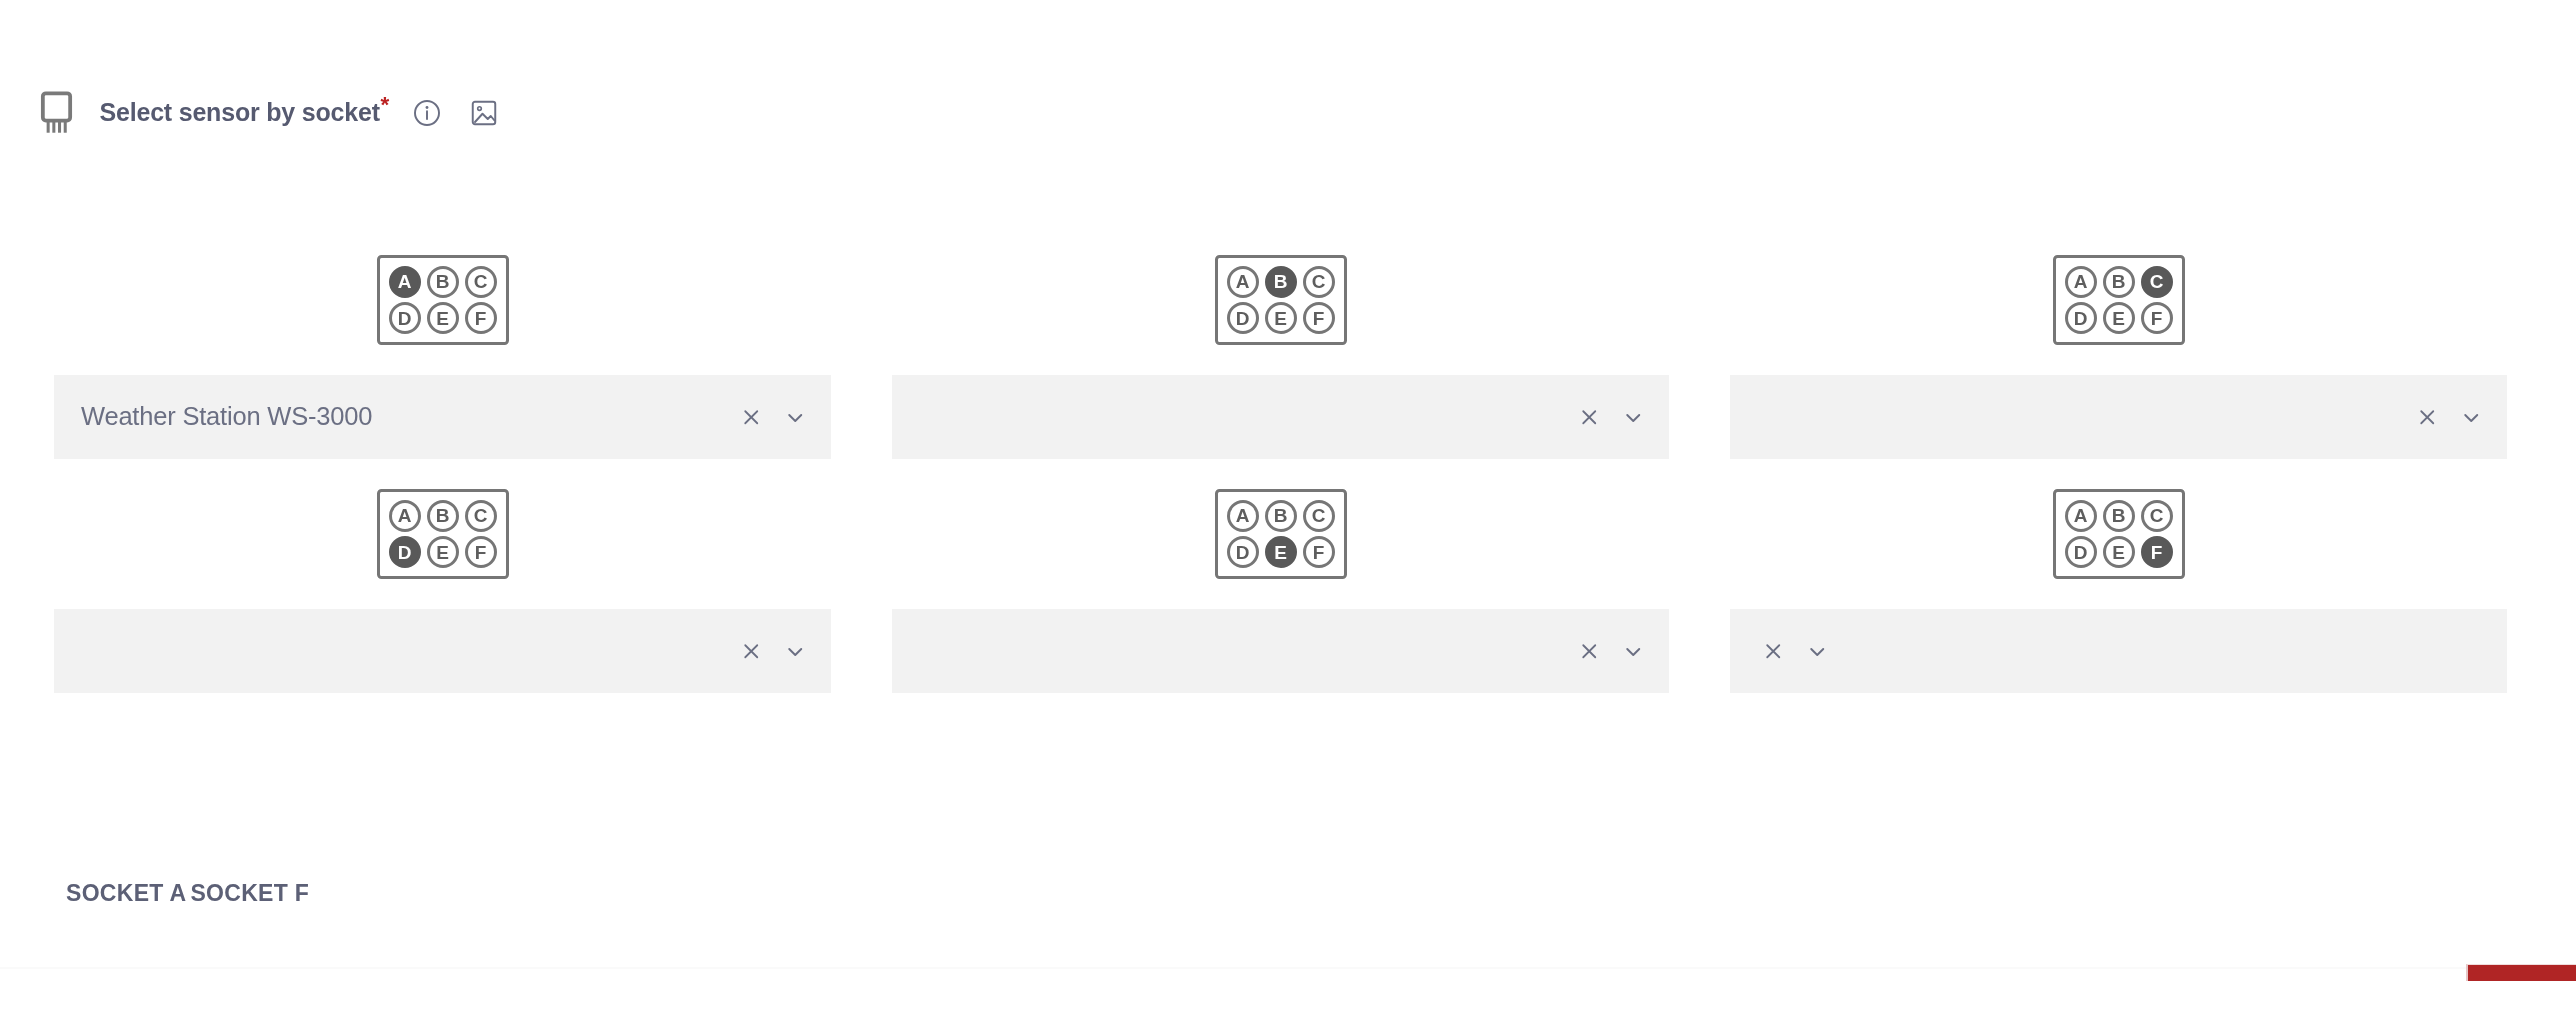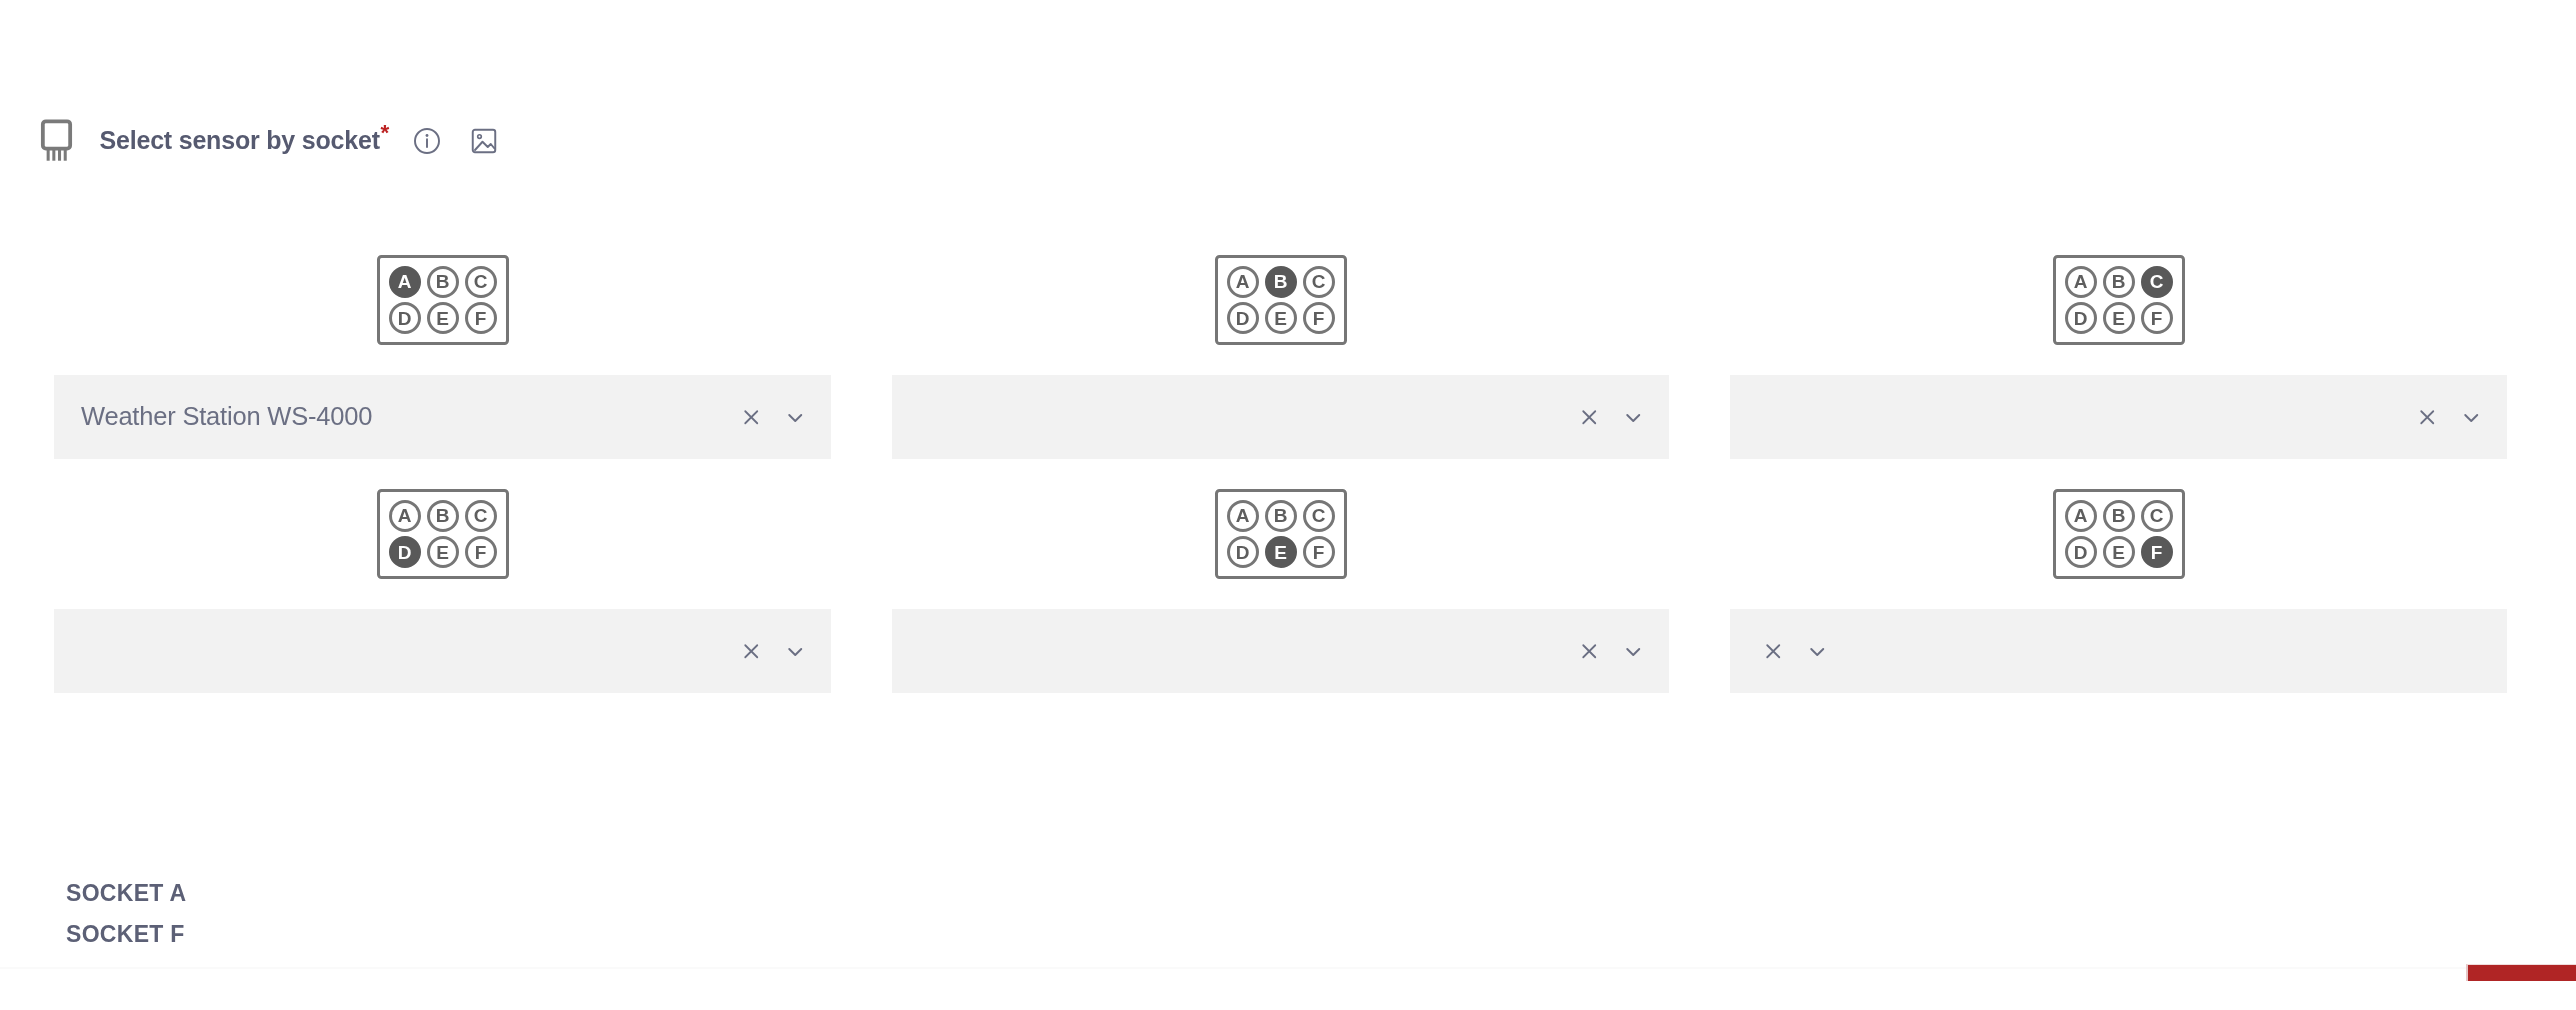--- a/index.html
+++ b/index.html
@@ -18,21 +18,20 @@
 
   
   .field-header {
     position: absolute;
     left: 39px;
     top: 90px;
     display: flex;
     align-items: center;
     gap: 0px;
     height: 45px;
-    margin-top: 28px;
   }
   .chip-icon {
     width: 35px;
     height: 44px;
     flex: 0 0 auto;
     display: block;
   }
   .header-label {
     margin-left: 25.5px;
     font-size: 25px;
@@ -148,22 +147,22 @@
   }
   .sel-btn svg { display: block; }
   .sel-btn.chev { margin-left: 10.5px; }
 
   
   .socket-list {
     position: absolute;
     left: 66px;
     top: 882px;
     display: flex;
-    flex-direction: column;
-    gap: 18px;
+    flex-direction: row;
+    gap: 4px;
   }
   .socket-list-item {
     font-size: 23px;
     font-weight: 700;
     letter-spacing: 0.3px;
     color: #5c6076;
     line-height: 1;
     white-space: nowrap;
   }
 
@@ -230,21 +229,21 @@
         <div class="socket-box">
           <span class="pin active">A</span>
           <span class="pin">B</span>
           <span class="pin">C</span>
           <span class="pin">D</span>
           <span class="pin">E</span>
           <span class="pin">F</span>
         </div>
       </div>
       <div class="select-field">
-        <span class="select-value">Weather Station WS-4000</span>
+        <span class="select-value">Weather Station WS-3000</span>
         <span class="sel-btn clr">
           <svg viewBox="0 0 30 30" width="22.5" height="22.5" xmlns="http://www.w3.org/2000/svg">
             <line x1="7" y1="7" x2="23" y2="23" stroke="#6b6f83" stroke-width="2.4" stroke-linecap="round"></line>
             <line x1="23" y1="7" x2="7" y2="23" stroke="#6b6f83" stroke-width="2.4" stroke-linecap="round"></line>
           </svg>
         </span>
         <span class="sel-btn chev">
           <svg viewBox="0 0 30 30" width="22.5" height="22.5" xmlns="http://www.w3.org/2000/svg">
             <path d="M7 12 L15 20 L23 12" fill="none" stroke="#6b6f83" stroke-width="2.6" stroke-linecap="round" stroke-linejoin="round"></path>
           </svg>

